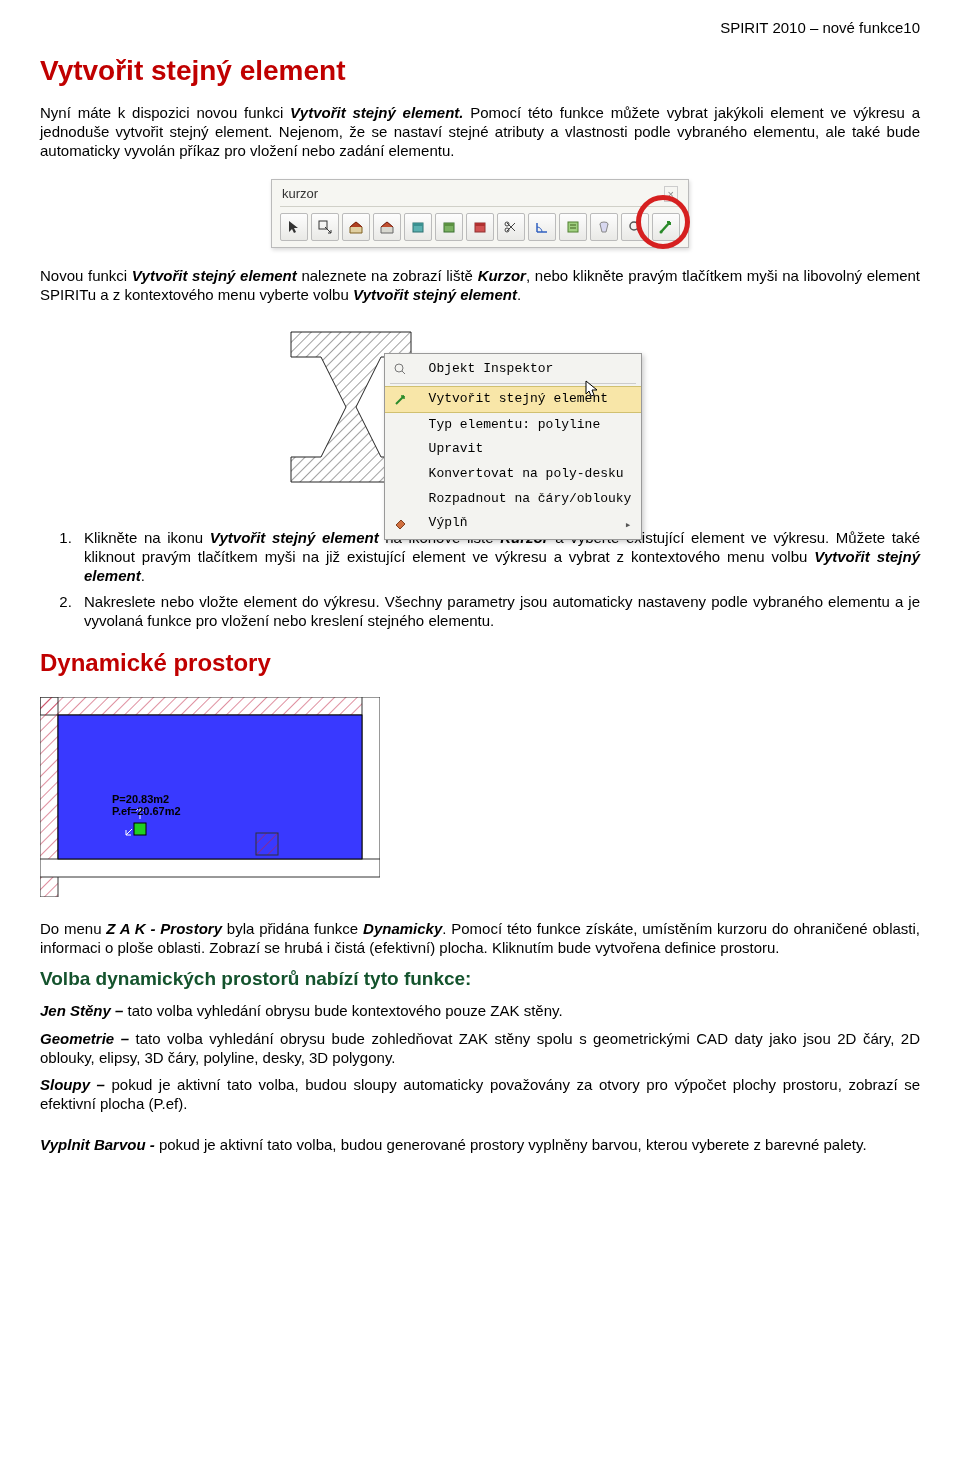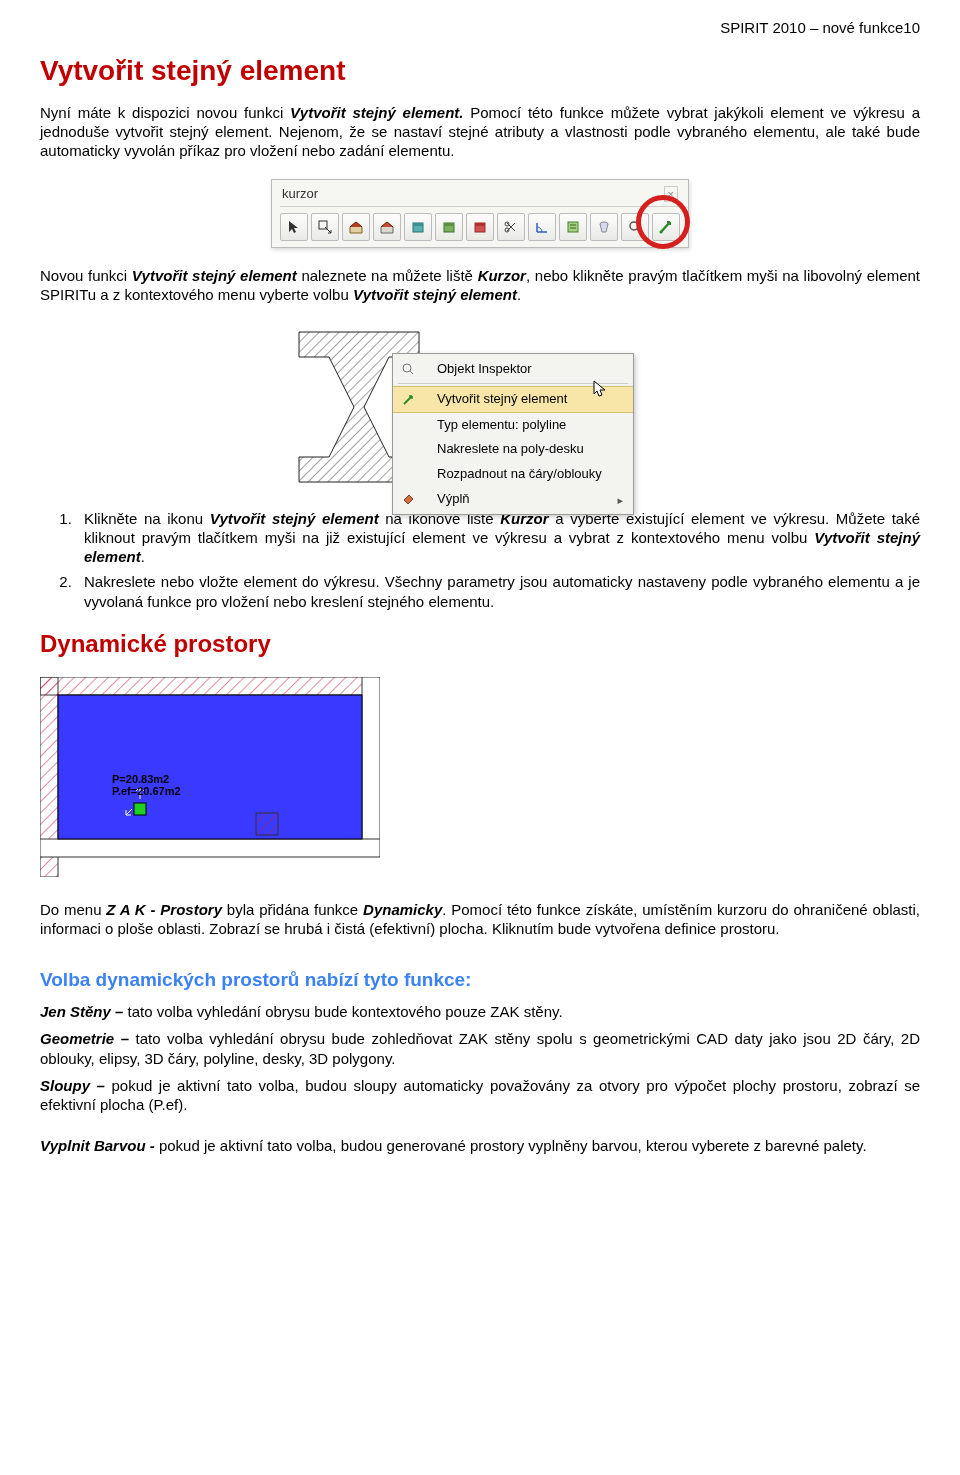--- a/index.html
+++ b/index.html
@@ -23,24 +23,24 @@
     font-weight: bold;
     margin: 16px 0 14px 0;
   }
   h2.red {
     color: #c00000;
     font-size: 24px;
     font-weight: bold;
     margin: 18px 0 12px 0;
   }
   h3.black {
-    color: #3b82f6;
+    color: #14532d;
     font-size: 19px;
     font-weight: bold;
-    margin: 30px 0 10px 0;
+    margin: 10px 0 10px 0;
   }
   p {
     margin: 8px 0;
     text-align: justify;
   }
   b { font-weight: bold; font-style: italic; }
   ol.steps {
     margin: 8px 0 14px 0;
     padding-left: 36px;
   }
@@ -125,20 +125,21 @@
     padding: 3px 0;
     position: relative;
     top: 30px;
     left: -32px;
   }
   .ctx-item {
     display: flex;
     align-items: flex-end;
     padding: 4px 10px 4px 6px;
     gap: 20px;
+    font-family: Liberation Mono, monospace;
   }
   .ctx-item.highlight {
     background: #f8e6a8;
     border-top: 1px solid #d0c070;
     border-bottom: 1px solid #d0c070;
   }
   .ctx-icon {
     width: 18px;
     height: 16px;
     display: inline-flex;
@@ -274,21 +275,21 @@
             <path d="M12 3 L9 3 M12 3 L12 6" stroke="#2a8a2a" stroke-width="2"></path>
             <circle cx="3" cy="13" r="1.5" fill="#2a8a2a"></circle>
           </svg>
       </div>
     </div>
     <div class="red-circle"></div>
   </div>
 </div>
 
 <p>
-  <span>Novou funkci </span><b>Vytvořit stejný element</b><span> naleznete na můžete liště </span><b>Kurzor</b><span>, nebo klikněte pravým tlačítkem myši na libovolný element SPIRITu a z kontextového menu vyberte volbu </span><b>Vytvořit stejný element</b><span>.</span>
+  <span>Novou funkci </span><b>Vytvořit stejný element</b><span> naleznete na zobrazí liště </span><b>Kurzor</b><span>, nebo klikněte pravým tlačítkem myši na libovolný element SPIRITu a z kontextového menu vyberte volbu </span><b>Vytvořit stejný element</b><span>.</span>
 </p>
 
 <div class="figure">
   <div class="ctx-wrap">
     <div class="ctx-shape">
       <svg width="130" height="160" viewBox="0 0 130 160">
         <defs>
           <pattern id="hatch" patternUnits="userSpaceOnUse" width="7" height="7" patternTransform="rotate(45)">
             <line x1="0" y1="0" x2="0" y2="7" stroke="#444" stroke-width="1"></line>
           </pattern>
@@ -315,21 +316,25 @@
             </svg>
         </span>
         <span>Vytvořit stejný element</span>
       </div>
       <div class="ctx-item">
         <span class="ctx-icon"></span>
         <span>Typ elementu: polyline</span>
       </div>
       <div class="ctx-item">
         <span class="ctx-icon"></span>
-        <span>Nakreslete na poly-desku</span>
+        <span>Upravit</span>
+      </div>
+      <div class="ctx-item">
+        <span class="ctx-icon"></span>
+        <span>Konvertovat na poly-desku</span>
       </div>
       <div class="ctx-item">
         <span class="ctx-icon"></span>
         <span>Rozpadnout na čáry/oblouky</span>
       </div>
       <div class="ctx-item">
         <span class="ctx-icon">
           <svg width="14" height="14">
               <path d="M3 8 L8 3 L12 7 L7 12 Z" fill="#d07040" stroke="#804020"></path>
             </svg>

